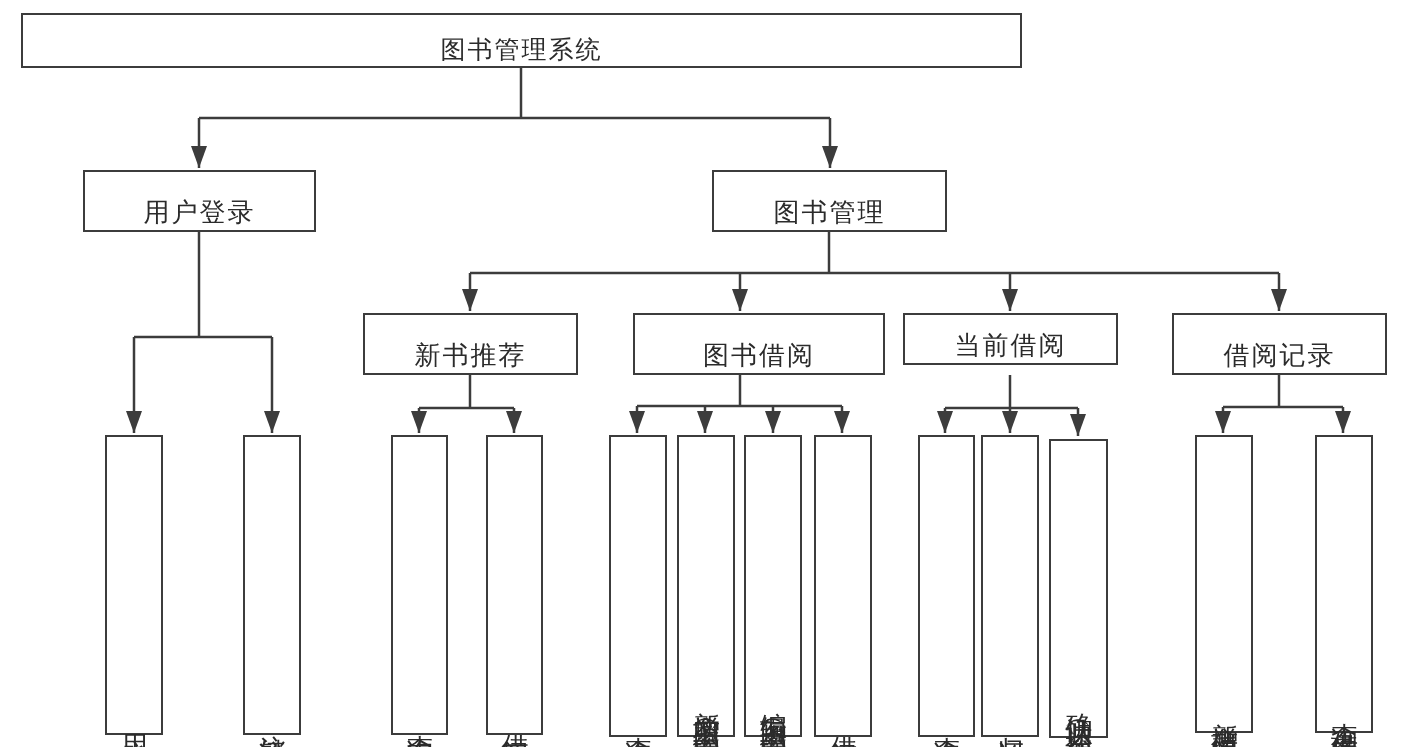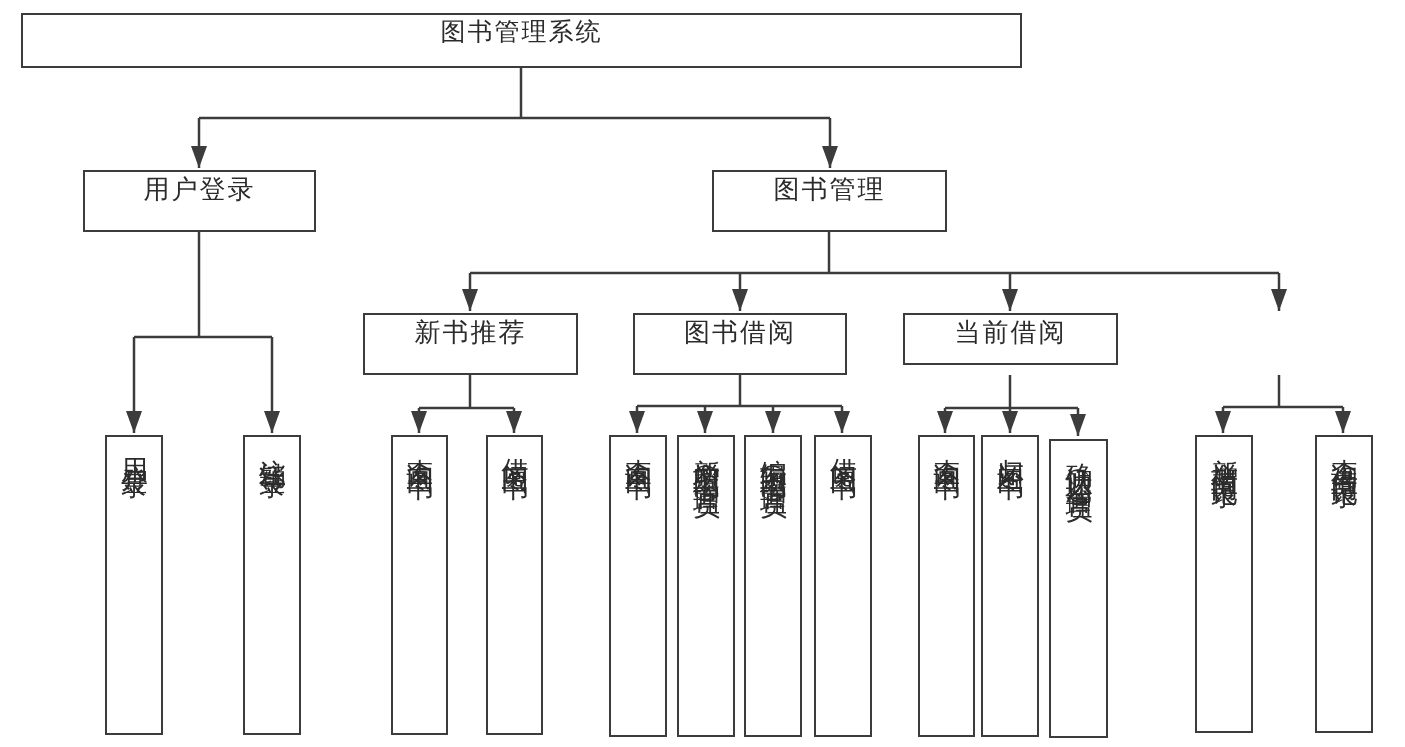--- a/index.html
+++ b/index.html
@@ -10,21 +10,21 @@
     font-family:"Liberation Sans","DejaVu Sans",sans-serif;
     overflow:hidden;
   }
   #wires{position:absolute;left:0;top:0;z-index:0;}
   .node{
     position:absolute;
     box-sizing:border-box;
     background:#ffffff;
     border:2.5px solid #3c3c3c;
     display:flex;
-    align-items:flex-start;
+    align-items:flex-end;
     justify-content:center;
     z-index:1;
   }
   .node .lbl{
     color:#2b2b2b;
     font-size:26px;
     letter-spacing:2px;
     white-space:nowrap;
   }
   .node.root .lbl{font-size:25px;}
@@ -110,25 +110,28 @@
   <div class="node" style="left:83px;top:170px;width:233px;height:62px">
     <span class="lbl">用户登录</span>
   </div>
   <div class="node" style="left:363px;top:313px;width:215px;height:62px">
     <span class="lbl">新书推荐</span>
   </div>
 
   <div class="node" style="left:712px;top:170px;width:235px;height:62px">
     <span class="lbl">图书管理</span>
   </div>
-  <div class="node" style="left:633px;top:313px;width:214px;height:62px">
+  <div class="node" style="left:633px;top:313px;width:252px;height:62px">
     <span class="lbl">图书借阅</span>
   </div>
   <div class="node" style="left:903px;top:313px;width:215px;height:52px">
     <span class="lbl">当前借阅</span>
+  </div>
+  <div class="node" style="left:1172px;top:313px;width:215px;height:62px">
+    <span class="lbl">借阅记录</span>
   </div>
 
   <div class="node leaf" style="left:105px;top:435px;width:58px;height:300px">
     <span class="lbl">用户登录</span>
   </div>
   <div class="node leaf" style="left:243px;top:435px;width:58px;height:300px">
     <span class="lbl">注销登录</span>
   </div>
 
   <div class="node leaf" style="left:391px;top:435px;width:57px;height:300px">

